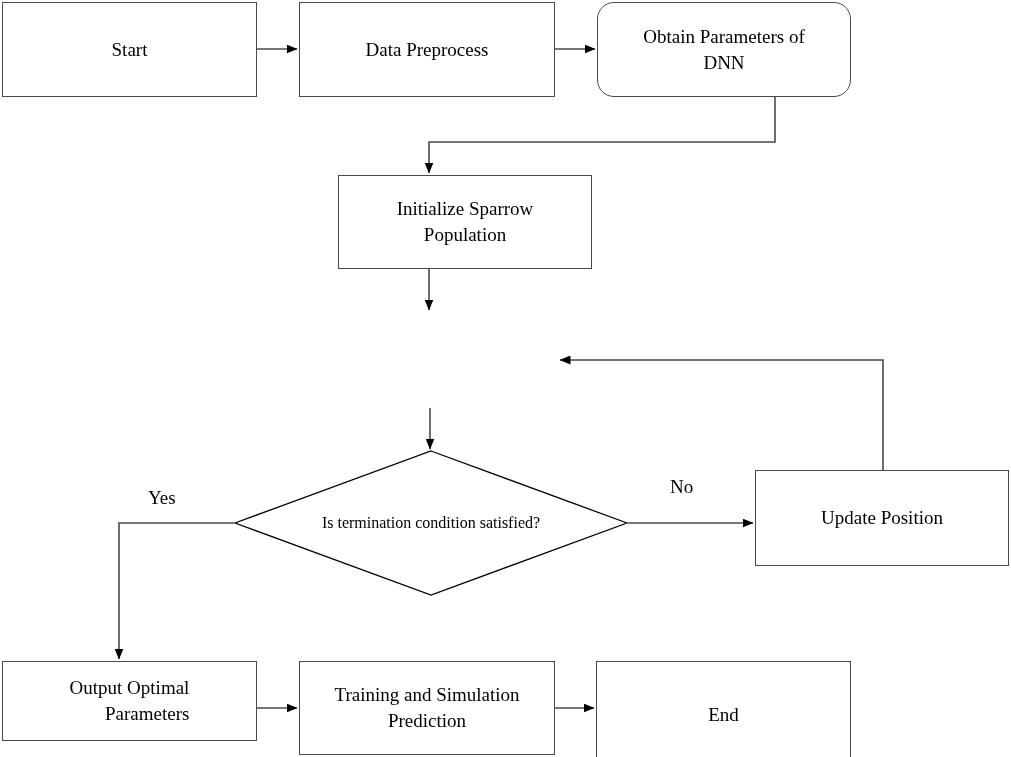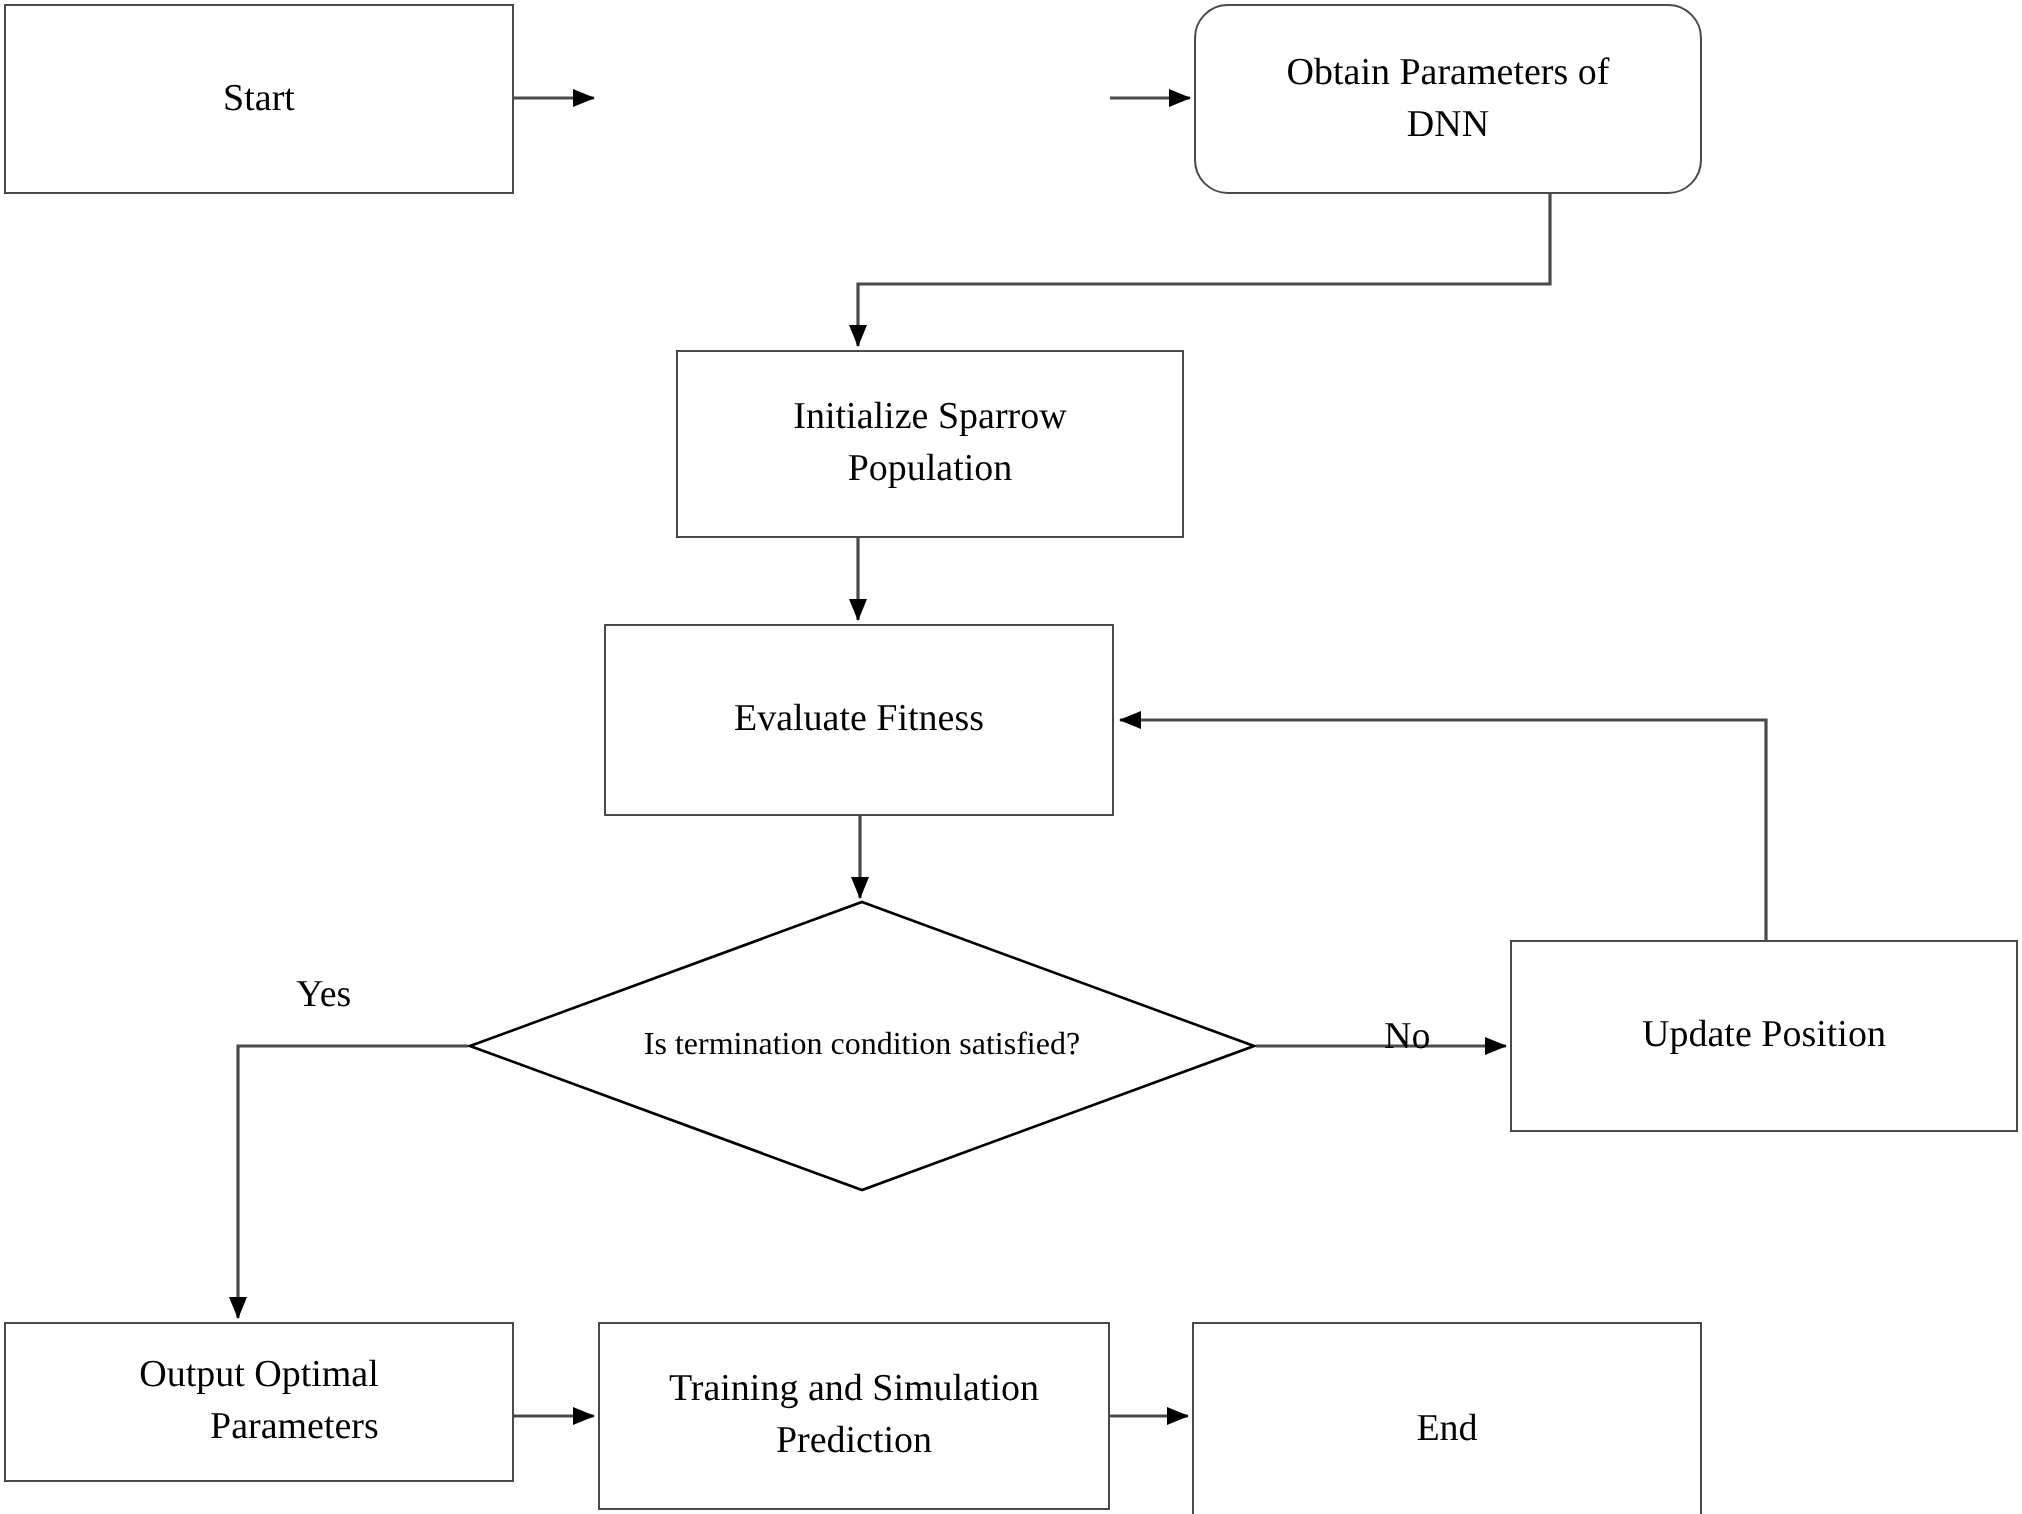--- a/index.html
+++ b/index.html
@@ -119,34 +119,34 @@
 
     <g>
       <line x1="555" y1="708" x2="594" y2="708" stroke="#4a4a4a" stroke-width="1.6" marker-end="url(#arrow)"></line>
     </g>
   </svg>
 
   <div class="node" style="left: 2px; top: 2px; width: 255px; height: 95px;">
     <span class="node-label">Start</span>
   </div>
 
+  <div class="node" style="left: 299px; top: 2px; width: 256px; height: 95px;">
+    <span class="node-label">Data Preprocess</span>
+  </div>
 
   <div class="node" style="left: 597px; top: 2px; width: 254px; height: 95px; border-radius: 17px;">
     <span class="node-label">Obtain Parameters of
 DNN</span>
   </div>
 
   <div class="node" style="left: 302px; top: 175px; width: 254px; height: 94px; margin-left: 36px;">
     <span class="node-label">Initialize Sparrow
 Population</span>
   </div>
 
-  <div class="node" style="left: 302px; top: 312px; width: 255px; height: 96px;">
-    <span class="node-label">Evaluate Fitness</span>
-  </div>
 
   <div class="diamond-wrap" style="left: 234px; top: 450px; width: 394px; height: 146px;">
     <svg xmlns="http://www.w3.org/2000/svg" width="394" height="146" viewBox="0 0 394 146">
       <polygon fill="#ffffff" stroke="#000000" stroke-width="1.3" points="197,1 393,73 197,145 1,73"></polygon>
     </svg>
     <div class="diamond-label">Is termination condition satisfied?</div>
   </div>
 
   <div class="node" style="left: 755px; top: 470px; width: 254px; height: 96px;">
     <span class="node-label">Update Position</span>
@@ -160,15 +160,15 @@
   <div class="node" style="left: 299px; top: 661px; width: 256px; height: 94px;">
     <span class="node-label">Training and Simulation
 Prediction</span>
   </div>
 
   <div class="node" style="left: 596px; top: 661px; width: 255px; height: 108px;">
     <span class="node-label">End</span>
   </div>
 
   <div class="edge-label" style="left: 148px; top: 487px;">Yes</div>
-  <div class="edge-label" style="left: 692px; top: 476px; margin-top: 32px;">No</div>
+  <div class="edge-label" style="left: 670px; top: 476px;">No</div>
 
 </div>
 
 </body></html>

